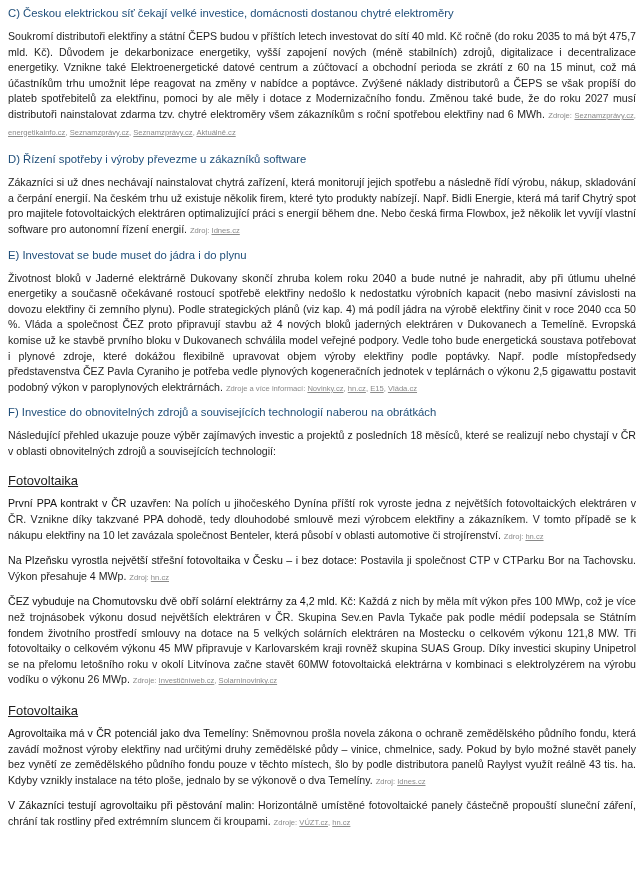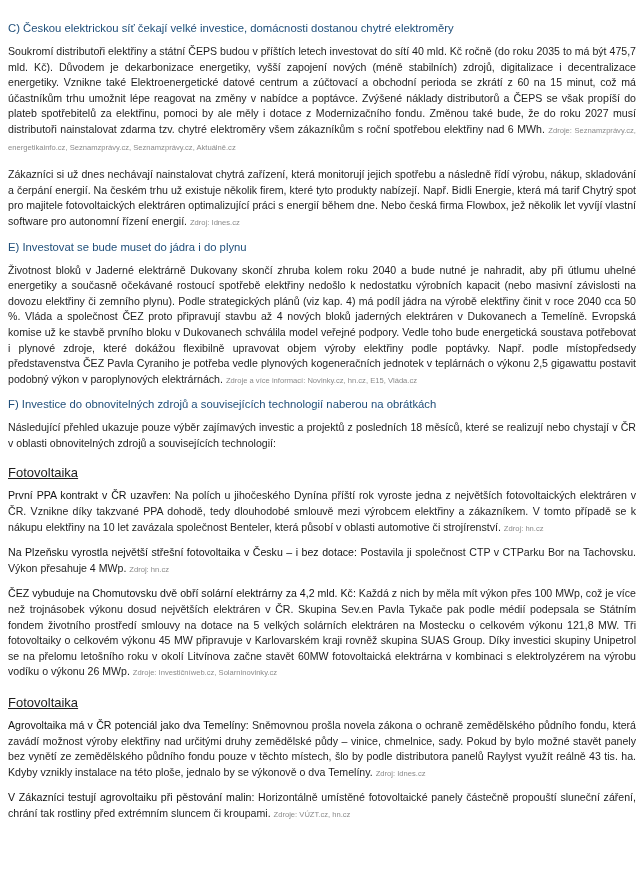--- a/index.html
+++ b/index.html
@@ -1,34 +1,35 @@
 <!DOCTYPE html>
 <html><head>
 <meta charset="utf-8">
 <style>
   html,body{margin:0;padding:0;background:#fff;}
   body{width:640px;height:886px;overflow:hidden;font-family:"Liberation Sans",sans-serif;color:#1e1e1e;}
-  .page{padding:21px 4px 0 8px;}
+  .page{padding:6px 4px 0 8px;}
   h2{font-size:11.3px;font-weight:normal;color:#1f4e79;margin:0 0 8px 0;line-height:15px;}
   p{font-size:10.6px;line-height:15.6px;margin:0 0 9px 0;text-align:justify;}
   .src{font-size:7.6px;color:#8a8a8a;}
-  .src a{color:#8a8a8a;}
+  .src a{color:#8a8a8a;text-decoration:underline;}
   .sub{font-size:13px;text-decoration:underline;margin:14px 0 8px 0;line-height:15px;}
   b{font-weight:normal;color:#111;}
   .gap{height:3px;}
 </style>
 </head>
 <body>
 
 <div class="page">
 
   <h2>C)  Českou elektrickou síť čekají velké investice, domácnosti dostanou chytré elektroměry</h2>
   <p><span>Soukromí distributoři elektřiny a státní ČEPS budou v příštích letech investovat do sítí 40 mld. Kč ročně (do roku 2035 to má být 475,7 mld. Kč). Důvodem je dekarbonizace energetiky, vyšší zapojení nových (méně stabilních) zdrojů, digitalizace i decentralizace energetiky. Vznikne také Elektroenergetické datové centrum a zúčtovací a obchodní perioda se zkrátí z 60 na 15 minut, což má účastníkům trhu umožnit lépe reagovat na změny v nabídce a poptávce. Zvýšené náklady distributorů a ČEPS se však propíší do plateb spotřebitelů za elektřinu, pomoci by ale měly i dotace z Modernizačního fondu. Změnou také bude, že do roku 2027 musí distributoři nainstalovat zdarma tzv. chytré elektroměry všem zákazníkům s roční spotřebou elektřiny nad 6 MWh.</span> <span class="src"><span>Zdroje:</span> <a>Seznamzprávy.cz</a>, <a>energetikainfo.cz</a>, <a>Seznamzprávy.cz</a>, <a>Seznamzprávy.cz</a>, <a>Aktuálně.cz</a></span></p>
   <div class="gap"></div>
 
+  <h2>D)  Řízení spotřeby i výroby převezme u zákazníků software</h2>
   <p><span>Zákazníci si už dnes nechávají nainstalovat chytrá zařízení, která monitorují jejich spotřebu a následně řídí výrobu, nákup, skladování a čerpání energií. Na českém trhu už existuje několik firem, které tyto produkty nabízejí. Např. Bidli Energie, která má tarif Chytrý spot pro majitele fotovoltaických elektráren optimalizující práci s energií během dne. Nebo česká firma Flowbox, jež několik let vyvíjí vlastní software pro autonomní řízení energií.</span> <span class="src"><span>Zdroj:</span> <a>Idnes.cz</a></span></p>
 
   <h2>E)  Investovat se bude muset do jádra i do plynu</h2>
   <p><span>Životnost bloků v Jaderné elektrárně Dukovany skončí zhruba kolem roku 2040 a bude nutné je nahradit, aby při útlumu uhelné energetiky a současně očekávané rostoucí spotřebě elektřiny nedošlo k nedostatku výrobních kapacit (nebo masivní závislosti na dovozu elektřiny či zemního plynu). Podle strategických plánů (viz kap. 4) má podíl jádra na výrobě elektřiny činit v roce 2040 cca 50 %. Vláda a společnost ČEZ proto připravují stavbu až 4 nových bloků jaderných elektráren v Dukovanech a Temelíně. Evropská komise už ke stavbě prvního bloku v Dukovanech schválila model veřejné podpory. Vedle toho bude energetická soustava potřebovat i plynové zdroje, které dokážou flexibilně upravovat objem výroby elektřiny podle poptávky. Např. podle místopředsedy představenstva ČEZ Pavla Cyraniho je potřeba vedle plynových kogeneračních jednotek v teplárnách o výkonu 2,5 gigawattu postavit podobný výkon v paroplynových elektrárnách.</span> <span class="src"><span>Zdroje a více informací:</span> <a>Novinky.cz</a>, <a>hn.cz</a>, <a>E15</a>, <a>Vláda.cz</a></span></p>
 
   <h2>F)  Investice do obnovitelných zdrojů a souvisejících technologií naberou na obrátkách</h2>
   <p>Následující přehled ukazuje pouze výběr zajímavých investic a projektů z posledních 18 měsíců, které se realizují nebo chystají v ČR v oblasti obnovitelných zdrojů a souvisejících technologií:</p>
 
   <div class="sub">Fotovoltaika</div>
   <p><b>První PPA kontrakt v ČR uzavřen:</b><span> Na polích u jihočeského Dynína příští rok vyroste jedna z největších fotovoltaických elektráren v ČR. Vznikne díky takzvané PPA dohodě, tedy dlouhodobé smlouvě mezi výrobcem elektřiny a zákazníkem. V tomto případě se k nákupu elektřiny na 10 let zavázala společnost Benteler, která působí v oblasti automotive či strojírenství.</span> <span class="src"><span>Zdroj:</span> <a>hn.cz</a></span></p>

